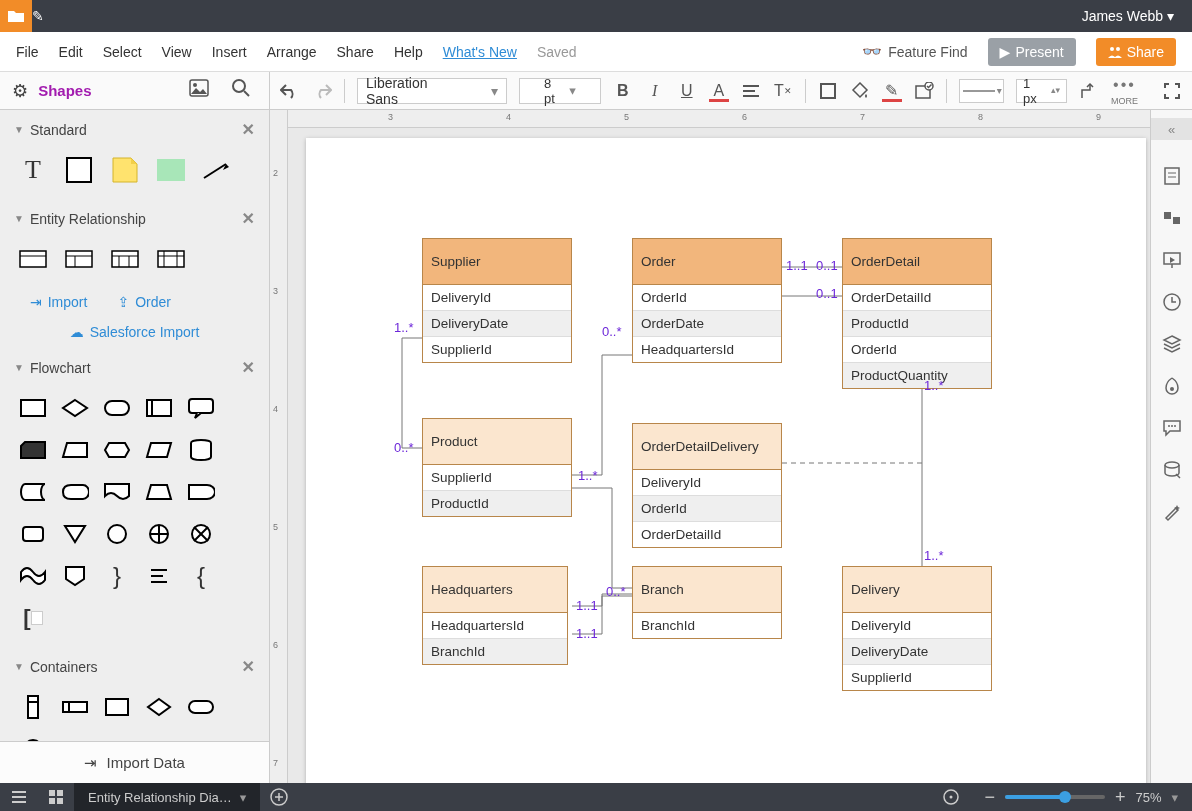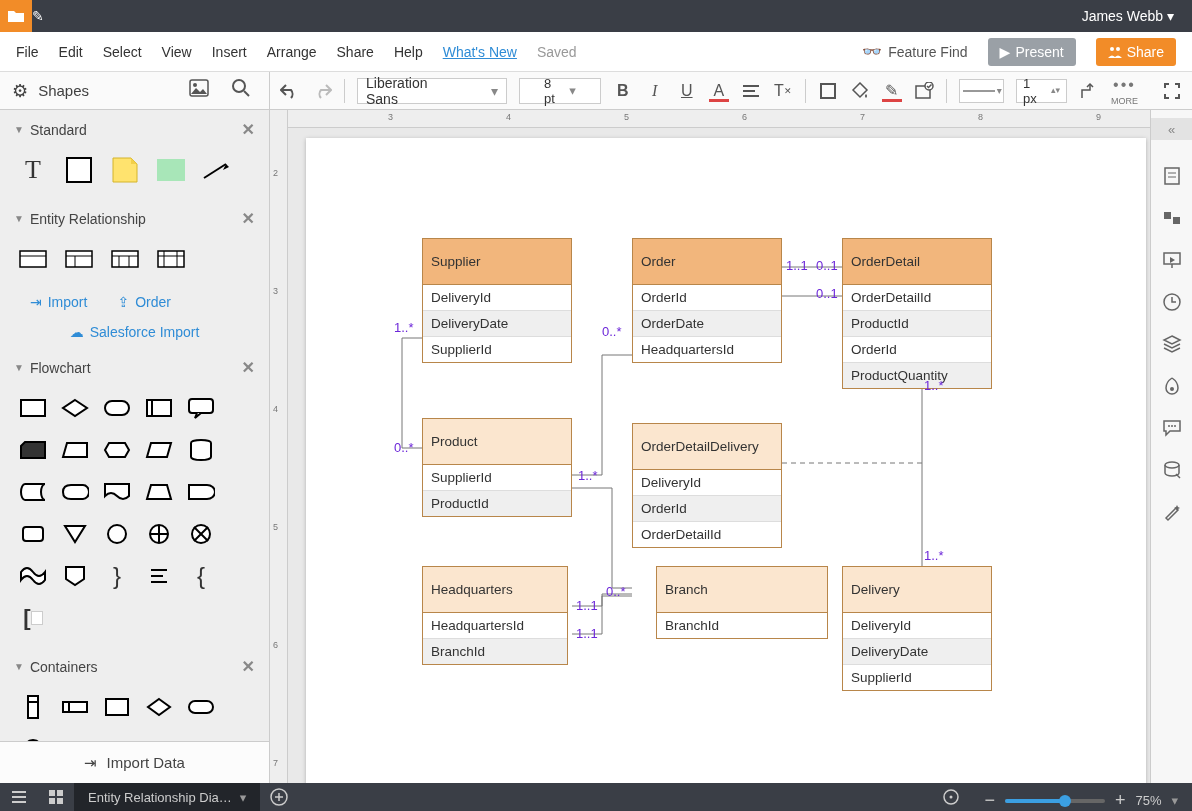--- a/index.html
+++ b/index.html
@@ -15,21 +15,21 @@
 .menubar .item.link { color: #2f8cd6; text-decoration: underline; }
 .menubar .item.muted { color: #999; }
 .menubar .spacer { flex: 1; }
 .feature-find { display:flex; align-items:center; gap:6px; color:#555; font-size:14px;}
 .btn { border-radius: 3px; padding: 6px 12px; font-size: 14px; display:flex; align-items:center; gap:5px; cursor:pointer; border: none;}
 .btn.present { background: #9aa0a6; color: #fff; }
 .btn.share { background: #f28c28; color: #fff; }
 .toolbar { height: 38px; border-bottom: 1px solid #ccc; display:flex; align-items:center; background:#fafafa;}
 .shapes-header { width:270px; height:38px; display:flex; align-items:center; padding:0 12px; gap:10px; border-right:1px solid #ccc;}
 .shapes-header .gear { font-size:18px; color:#444;}
-.shapes-header .label { font-size:15px; font-weight:400; color:#404040; flex:1;}
+.shapes-header .label { font-size:15px; font-weight:700; color:#a21caf; flex:1;}
 .shapes-header .icon-btn { font-size:18px; color:#555; cursor:pointer; padding:0 6px;}
 .toolbar-right { flex:1; display:flex; align-items:center; padding:0 10px; gap:12px;}
 .tb-sep { width:1px; height:24px; background:#ccc;}
 .tb-btn { cursor:pointer; color:#555; font-size:16px; display:flex; align-items:center; justify-content:center; min-width:20px;}
 .tb-btn.disabled { color:#bbb;}
 .font-select { border:1px solid #ccc; height:26px; display:flex; align-items:center; padding:0 8px; gap:30px; background:#fff; font-size:14px; min-width:140px;}
 .size-select { border:1px solid #ccc; height:26px; display:flex; align-items:center; padding:0 24px; gap:4px; background:#fff; font-size:13px;}
 .line-select { border:1px solid #ccc; height:24px; width:46px; display:flex; align-items:center; justify-content:center; background:#fff;}
 .px-select { border:1px solid #ccc; height:24px; display:flex; align-items:center; padding:0 6px; gap:4px; background:#fff; font-size:13px;}
 .more-btn { display:flex; flex-direction:column; align-items:center; font-size:9px; color:#777; gap:2px; cursor:pointer;}
@@ -57,21 +57,21 @@
 .entity .row { padding:5px 8px; border-bottom:1px solid #ddd; background:#fff;}
 .entity .row.alt { background:#efefef;}
 .entity .row:last-child { border-bottom:none;}
 .hdr-sat { background:#f2b67c;}
 .hdr-light { background:#fbe6cf;}
 .card-label { position:absolute; font-size:13px; color:#6d28d9;}
 svg.connectors { position:absolute; left:0; top:0; width:100%; height:100%; pointer-events:none;}
 .right-rail { width:42px; background:#f7f7f7; border-left:1px solid #ccc; display:flex; flex-direction:column; align-items:center; padding-top:8px; gap:18px;}
 .right-rail .collapse-btn { width:100%; height:22px; background:#e3e3e3; display:flex; align-items:center; justify-content:center; cursor:pointer; color:#888; margin-bottom:6px;}
 .right-rail .ricon { color:#666; cursor:pointer; display:flex; align-items:center; justify-content:center; width:24px; height:24px;}
-.statusbar { height:28px; background:#3a3e46; color:#ccc; display:flex; align-items:flex-end; font-size:13px;}
+.statusbar { height:28px; background:#3a3e46; color:#ccc; display:flex; align-items:center; font-size:13px;}
 .sb-icon { padding:0 10px; cursor:pointer; display:flex; align-items:center; height:100%;}
 .tab { background:#22252a; height:100%; display:flex; align-items:center; padding:0 14px; gap:8px; cursor:pointer;}
 .sb-spacer { flex:1;}
 .zoom-group { display:flex; align-items:center; gap:10px; padding:0 14px;}
 .slider { width:100px; height:4px; background:#666; border-radius:2px; position:relative;}
 .slider .fill { position:absolute; left:0; top:0; bottom:0; width:60%; background:#3b9fe2; border-radius:2px;}
 .slider .thumb { position:absolute; top:-4px; left:60%; width:12px; height:12px; background:#3b9fe2; border-radius:50%; transform:translateX(-50%);}
 .sidebar-scroll::-webkit-scrollbar, .canvas-viewport::-webkit-scrollbar { width:12px; height:12px;}
 .sidebar-scroll::-webkit-scrollbar-thumb, .canvas-viewport::-webkit-scrollbar-thumb { background:#bbb; border-radius:6px;}
 </style>
@@ -551,21 +551,21 @@
           <div class="row alt">OrderId</div>
           <div class="row">OrderDetailId</div>
         </div>
 
         <div class="entity" style="left:116px; top:428px; width:146px;">
           <div class="hdr hdr-light">Headquarters</div>
           <div class="row">HeadquartersId</div>
           <div class="row alt">BranchId</div>
         </div>
 
-        <div class="entity" style="left:326px; top:428px; width:172px;margin-left:24px;">
+        <div class="entity" style="left:326px; top:428px; width:150px;">
           <div class="hdr hdr-light">Branch</div>
           <div class="row">BranchId</div>
         </div>
 
         <div class="entity" style="left:536px; top:428px; width:150px;">
           <div class="hdr hdr-light">Delivery</div>
           <div class="row">DeliveryId</div>
           <div class="row alt">DeliveryDate</div>
           <div class="row">SupplierId</div>
         </div>

